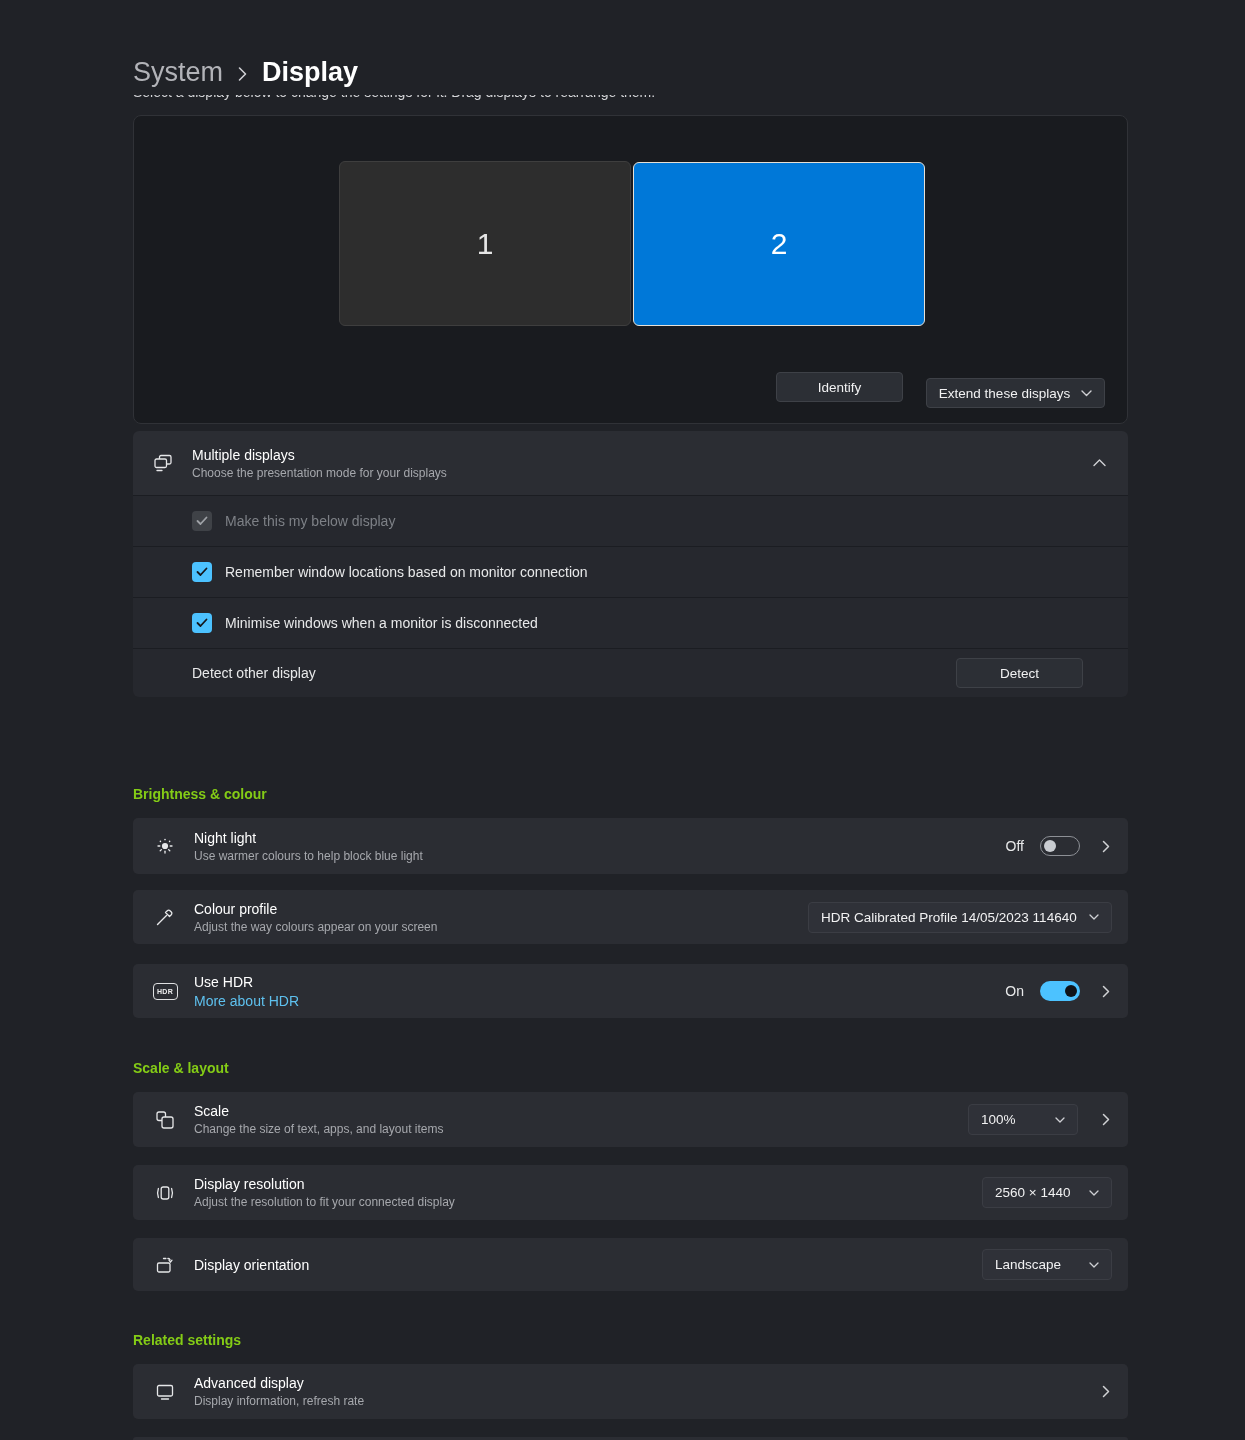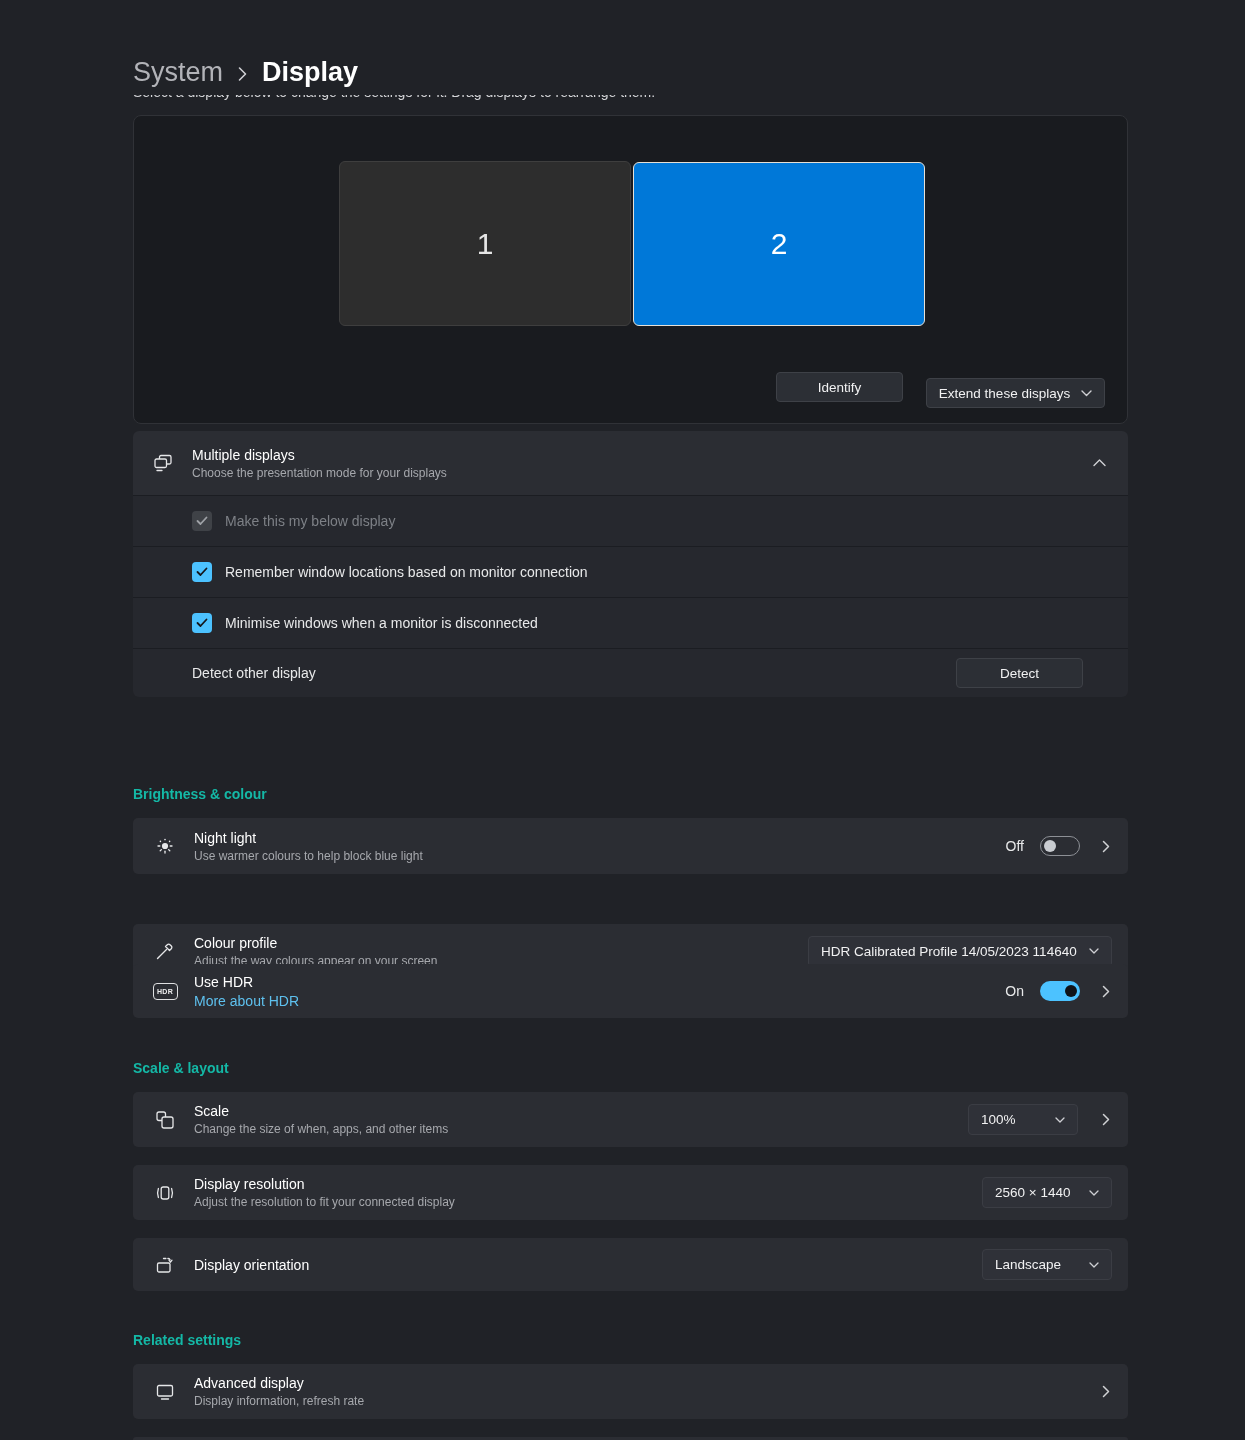--- a/index.html
+++ b/index.html
@@ -46,29 +46,29 @@
   .chev    { color:#d0d1d4; display:flex; flex:none; }
 
   .cbx { width:20px; height:20px; border-radius:4px; margin-right:13px; display:flex; align-items:center; justify-content:center; flex:none; }
   .cbx-on  { background:#4cc2ff; color:#15181d; }
   .cbx-dis { background:#3f4247; color:#9ea1a6; }
   .cbx-label { font-size:14px; color:#e8e9ea; }
   .dis .cbx-label { color:#7d8086; }
   .btn-detect { width:127px; }
 
   
-  .sechead { font-size:14px; font-weight:700; color:#14b8a6; }
+  .sechead { font-size:14px; font-weight:700; color:#84cc16; }
   .h-bright  { top:786px; }
   .h-scale   { top:1060px; }
   .h-related { top:1332px; }
 
   
   .card { background:#2b2d33; border-radius:5px; display:flex; align-items:center; padding:0 18px; }
   .card-nl  { top:818px;  height:56px; }
-  .card-cp  { top:924px;  height:54px; padding-right:16px; }
+  .card-cp  { top:890px;  height:54px; padding-right:16px; }
   .card-hdr { top:964px;  height:54px; }
   .card-scl { top:1092px; height:55px; }
   .card-res { top:1165px; height:55px; padding-right:16px; }
   .card-ori { top:1238px; height:53px; padding-right:16px; }
   .card-adv { top:1364px; height:55px; }
   .card-next { top:1437px; height:3px; border-radius:6px 6px 0 0; background:#2b2d33; }
 
   .rightctl { display:flex; align-items:center; flex:none; }
   .statelbl { font-size:14px; color:#e8e9ea; margin-right:16px; }
   .toggle { width:40px; height:20px; border-radius:10px; position:relative; flex:none; cursor:default; }
@@ -266,21 +266,21 @@
 
 <div class="abs card card-scl">
   <span class="iconbox">
     <svg width="22" height="22" viewBox="0 0 22 22" fill="none" stroke="#e6e7e9" stroke-width="1.3">
       <rect x="3" y="3" width="8.5" height="8.5" rx="2"></rect>
       <rect x="8" y="8" width="11" height="11" rx="2" fill="#2b2d33"></rect>
     </svg>
   </span>
   <div class="tstack">
     <div class="title">Scale</div>
-    <div class="sub">Change the size of when, apps, and other items</div>
+    <div class="sub">Change the size of text, apps, and layout items</div>
   </div>
   <div class="rightctl">
     <div class="dd dd-scl">
       <span>100%</span>
       <span class="chev">
         <svg width="10" height="6" viewBox="0 0 10 6">
             <polyline points="1,1 5,5 9,1" fill="none" stroke="#cfd0d4" stroke-width="1.3" stroke-linecap="round" stroke-linejoin="round"></polyline>
           </svg>
       </span>
     </div>

